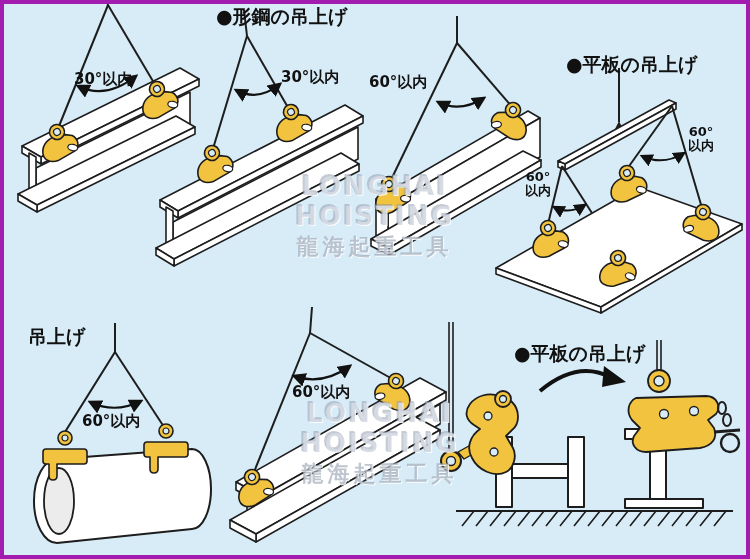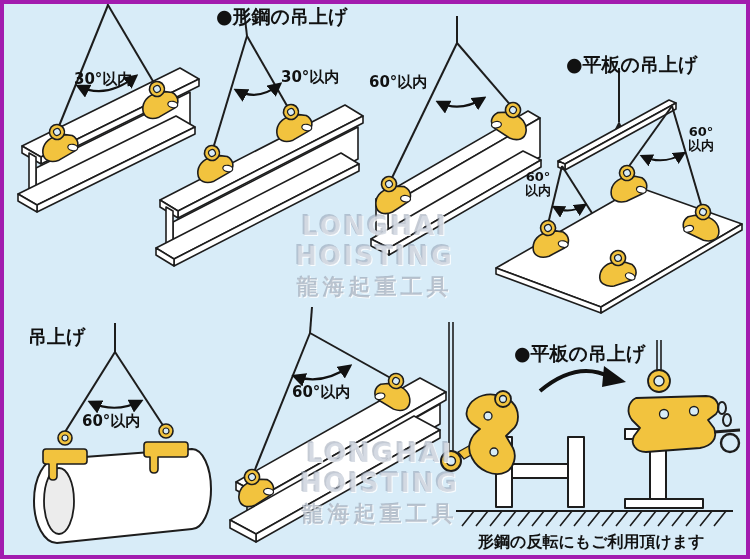--- a/index.html
+++ b/index.html
@@ -16,21 +16,20 @@
   }
   .title{font-size:19px;}
   .angle{font-size:15px;}
   .angle2{font-size:13px;text-align:center;line-height:1.05;}
   .caption{font-size:16px;font-weight:bold;}
   .wm{position:absolute;text-align:center;pointer-events:none;}
   .wm-latin{
     font-size:26px;font-weight:bold;letter-spacing:2px;
     color:rgba(190,199,212,0.60);
     text-shadow:1px 1px 0 rgba(255,255,255,0.85),-1px -1px 0 rgba(118,130,150,0.40);
-    margin-top:40px;
   }
   .wm-cjk{
     font-size:22px;font-weight:bold;letter-spacing:4px;margin-top:1px;
     color:rgba(150,161,178,0.62);
     text-shadow:1px 1px 0 rgba(255,255,255,0.85);
     text-align:center;
   }
 </style>
 </head>
 <body>
@@ -250,21 +249,20 @@
   <div class="lbl angle2" style="left:525px;top:170px;">
     <div>60°</div>
     <div>以内</div>
   </div>
 
   <div class="lbl title" style="left:28px;top:326px;">吊上げ</div>
   <div class="lbl angle" style="left:82px;top:413px;">60°以内</div>
   <div class="lbl angle" style="left:292px;top:384px;">60°以内</div>
 
   <div class="lbl title" style="left:514px;top:343px;">●平板の吊上げ</div>
-  <div class="lbl caption" style="left:478px;top:533px;">形鋼の反転にもご利用頂けます</div>
 
   <div class="wm" style="left:222px;top:171px;width:305px;">
     <div class="wm-latin">LONGHAI HOISTING</div>
     <div class="wm-cjk">龍海起重工具</div>
   </div>
   <div class="wm" style="left:222px;top:398px;width:315px;">
     <div class="wm-latin">LONGHAI HOISTING</div>
     <div class="wm-cjk">龍海起重工具</div>
   </div>
 

